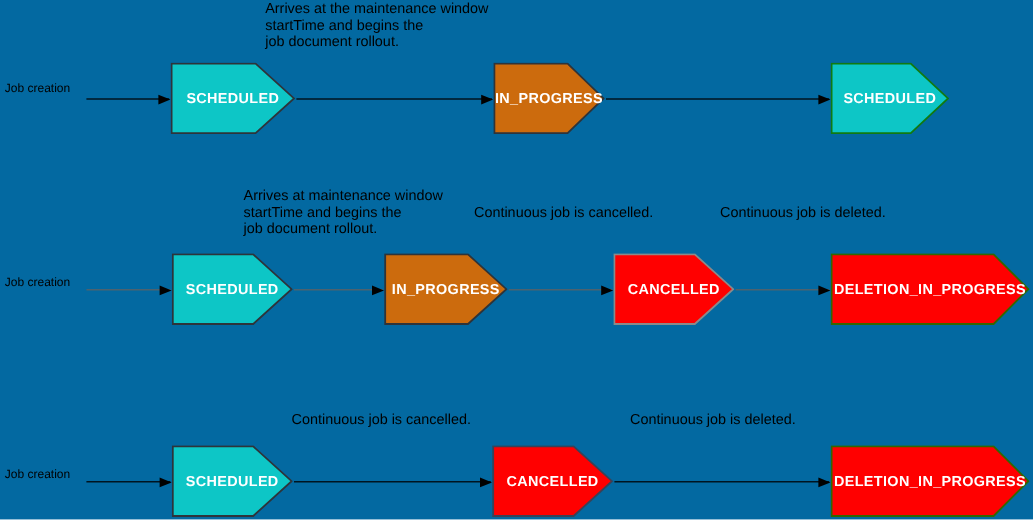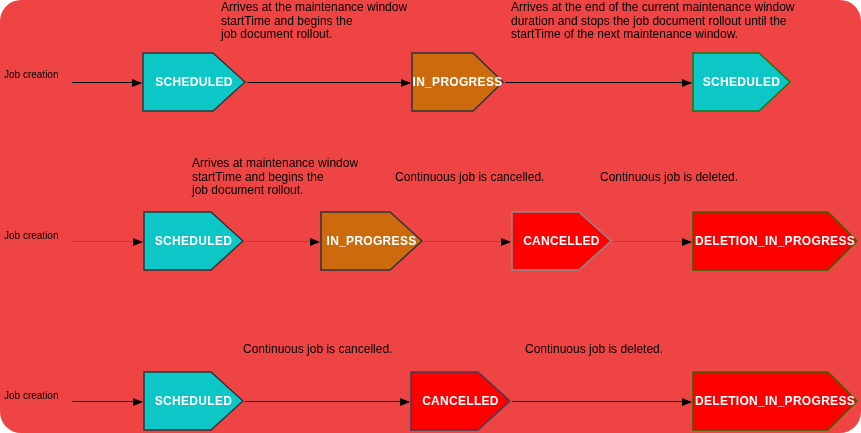--- a/index.html
+++ b/index.html
@@ -1,22 +1,21 @@
 <!DOCTYPE html>
 <html><head>
 <meta charset="utf-8">
 <style>
   html,body{margin:0;padding:0;background:#fff;}
   .canvas{
     position:relative;
     width:861px;height:433px;
-    background:#ef4444;
+    background:#0369a1;
     font-family:"Liberation Sans", sans-serif;
     overflow:hidden;
-    border-radius:21px;
   }
   .annotation{
     position:absolute;
     font-size:12px;line-height:13.5px;
     color:#000;
     white-space:pre;
   }
   .source-label{
     position:absolute;
     font-size:10px;line-height:13px;
@@ -57,23 +56,20 @@
   }
 </style>
 </head>
 <body>
 
 <div class="canvas">
 
   <div class="annotation" style="left:221px;top:1px">Arrives at the maintenance window
 startTime and begins the
 job document rollout.</div>
-  <div class="annotation" style="left:511px;top:1px">Arrives at the end of the current maintenance window
-duration and stops the job document rollout until the
-startTime of the next maintenance window.</div>
 
   <div class="source-label" style="left:4px;top:68px">Job creation</div>
 
   <div class="arrow" style="left:72px;top:82px;width:69px"></div>
 
   <div class="state" style="left:142px;top:52px;width:104px">
     <svg width="104" height="60" viewBox="0 0 104 60">
       <polygon points="1,1 71,1 103,30 71,59 1,59" stroke-width="1.5" fill="#0DC6C6" stroke="#2E343A"></polygon>
     </svg>
     <span class="state-label">SCHEDULED</span>
@@ -90,21 +86,21 @@
 
   <div class="arrow" style="left:505px;top:82px;width:186px"></div>
 
   <div class="state" style="left:692px;top:52px;width:99px">
     <svg width="99" height="60" viewBox="0 0 99 60">
       <polygon points="1,1 67,1 98,30 67,59 1,59" stroke-width="1.5" fill="#0DC6C6" stroke="#117A11"></polygon>
     </svg>
     <span class="state-label">SCHEDULED</span>
   </div>
 
-  <div class="annotation" style="left:192px;top:157px">Arrives at maintenance window
+  <div class="annotation" style="left:203px;top:157px">Arrives at maintenance window
 startTime and begins the
 job document rollout.</div>
   <div class="annotation" style="left:395px;top:171px">Continuous job is cancelled.</div>
   <div class="annotation" style="left:600px;top:171px">Continuous job is deleted.</div>
 
   <div class="source-label" style="left:4px;top:229px">Job creation</div>
 
   <div class="arrow gray" style="left:72px;top:241px;width:70px"></div>
 
   <div class="state" style="left:143px;top:211px;width:101px">

